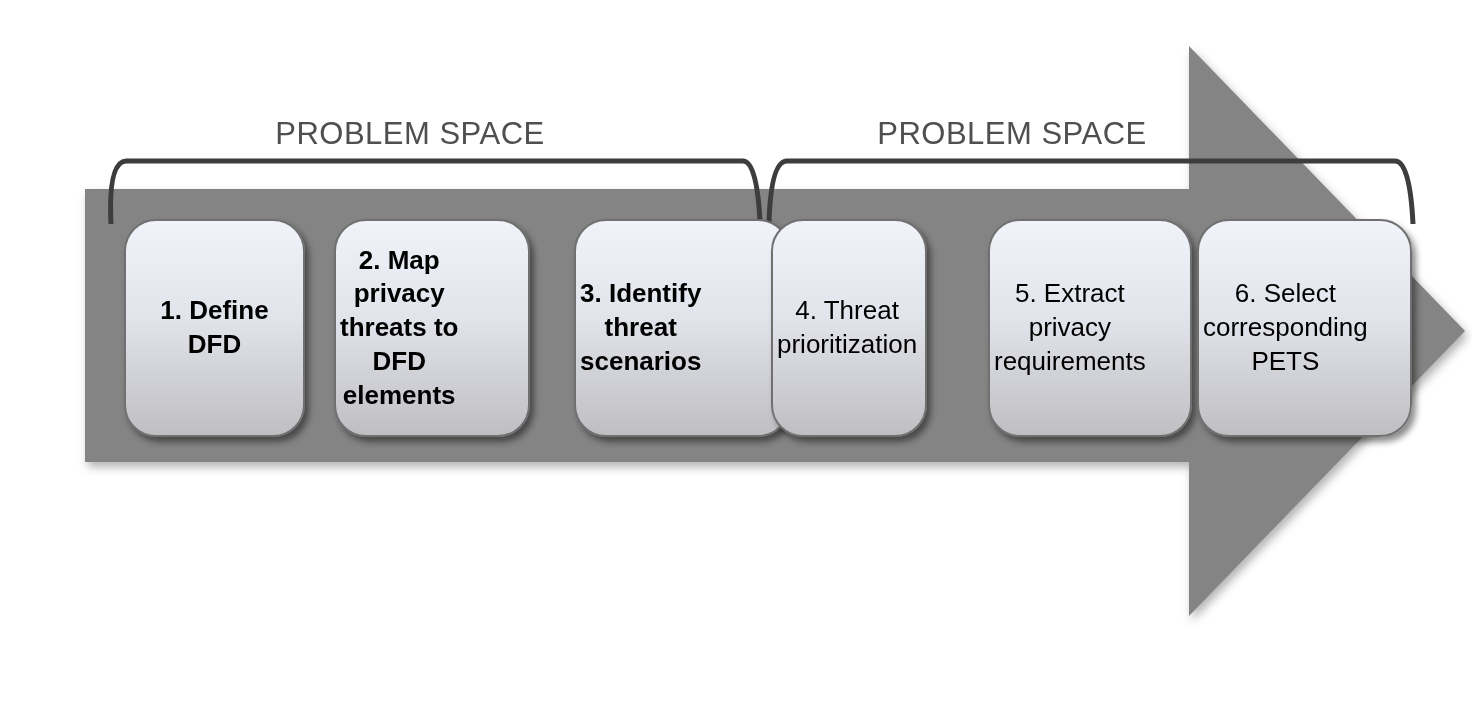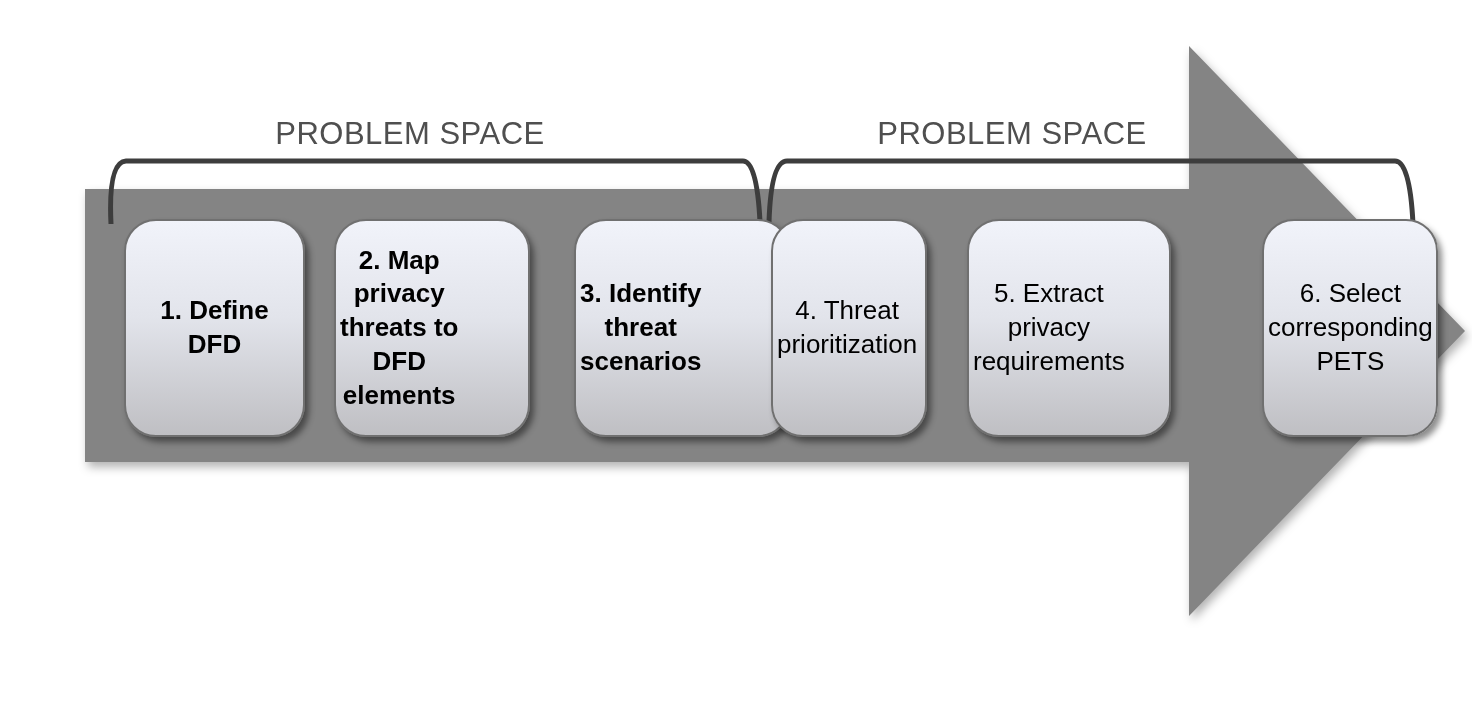--- a/index.html
+++ b/index.html
@@ -101,25 +101,25 @@
     <span class="step-label">3. Identify
 threat
 scenarios</span>
   </div>
 
   <div class="step-box" style="left:729px;width:156px">
     <span class="step-label">4. Threat
 prioritization</span>
   </div>
 
-  <div class="step-box" style="left:925px;width:204px">
+  <div class="step-box" style="left:946px;width:204px">
     <span class="step-label">5. Extract
 privacy
 requirements</span>
   </div>
 
-  <div class="step-box" style="left:1220px;width:176px">
+  <div class="step-box" style="left:1155px;width:215px">
     <span class="step-label">6. Select
 corresponding
 PETS</span>
   </div>
 
 </div>
 
 </body></html>

